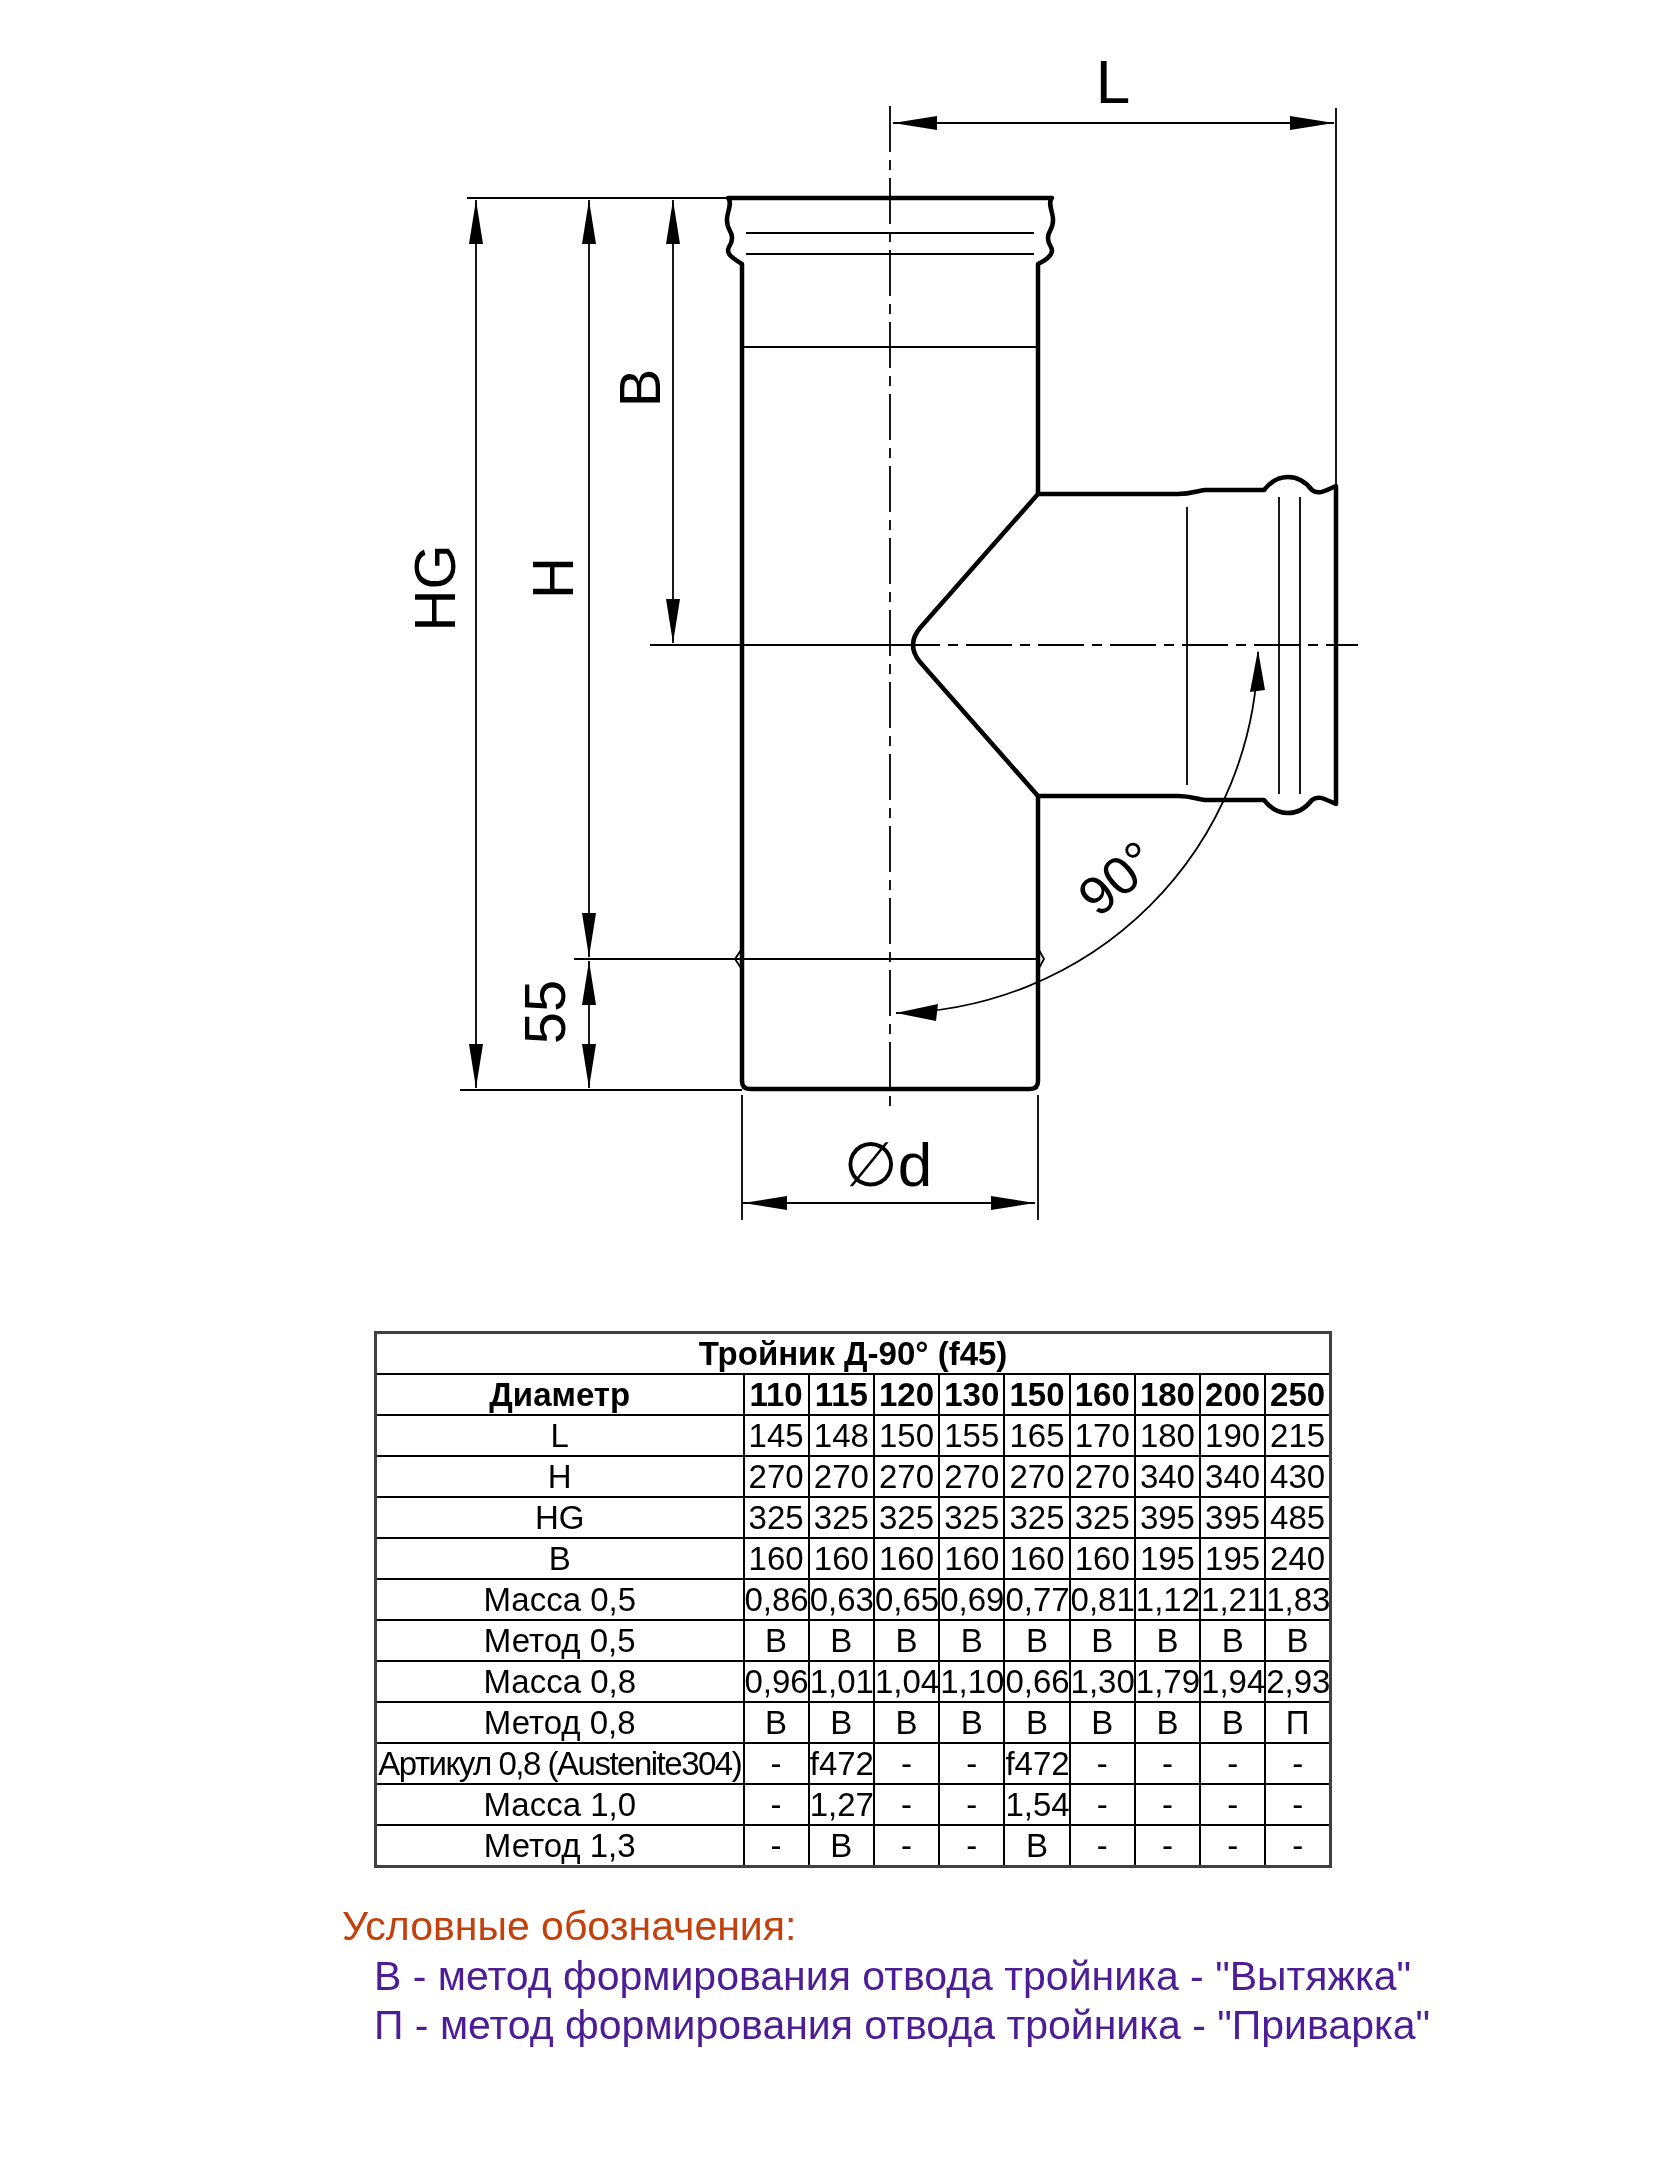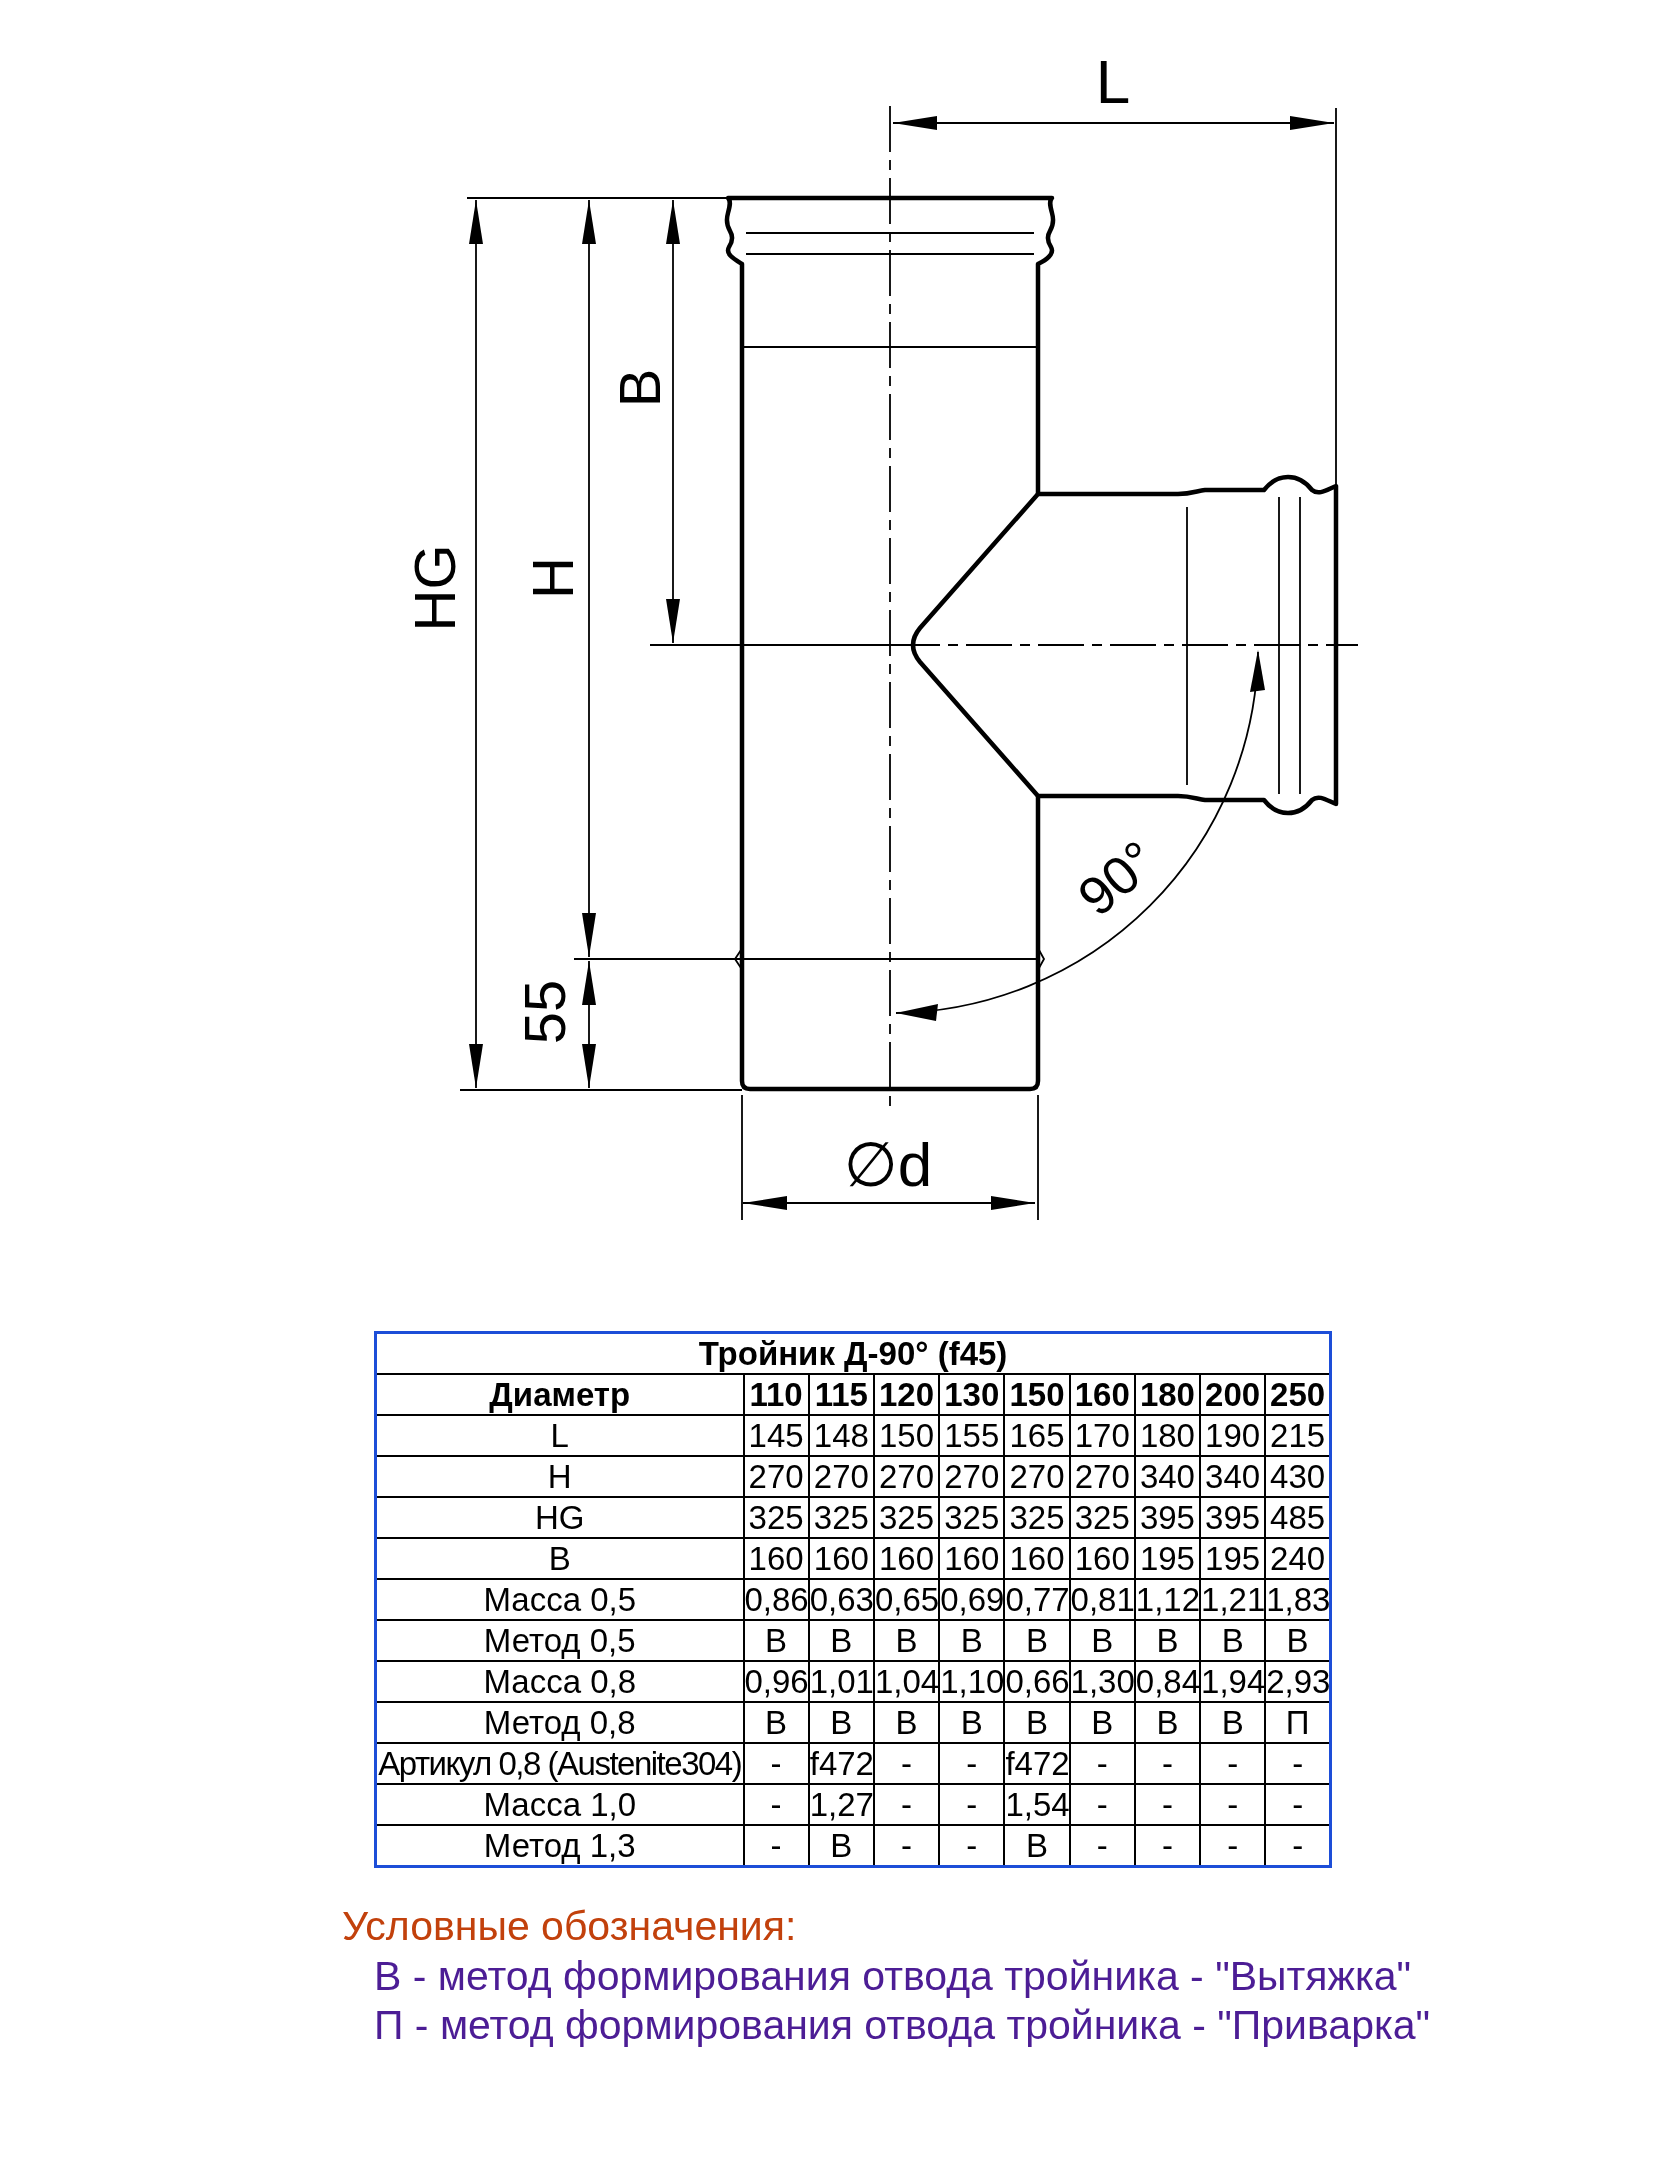--- a/index.html
+++ b/index.html
@@ -6,21 +6,21 @@
   .stage{position:relative;width:1680px;height:2168px;background:#ffffff;color:#000;
          font-family:"Liberation Sans",sans-serif;overflow:hidden;}
   svg.drawing{position:absolute;left:0;top:0;}
   svg.drawing text{fill:#000;font-family:"Liberation Sans",sans-serif;}
   .dim-label{font-size:58px;}
   .dim-label-big{font-size:62px;}
   .angle-label{font-size:54px;}
 
   table.dims{position:absolute;left:374px;top:1331px;width:958px;
              border-collapse:collapse;table-layout:fixed;
-             border:3px solid #1d4ed8;}
+             border:3px solid #404040;}
   table.dims td{border:2px solid #000;height:39px;padding:0;text-align:center;
                 font-size:33px;color:#000;white-space:nowrap;overflow:hidden;
                 vertical-align:middle;}
   td.title-cell{font-weight:bold;font-size:38px;padding-left:140px;}
   td.label-cell{text-align:left;padding-left:8px;font-size:36px;}
   td.head{font-weight:bold;font-size:35px;}
   td.condensed{font-size:31px;letter-spacing:-1.5px;padding-left:4px;}
   td.tiny{font-size:27px;}
 
   .legend-title{position:absolute;left:342px;top:1903px;font-size:41px;color:#c2410c;}
@@ -226,21 +226,21 @@
           <td>В</td>
         </tr>
         <tr>
           <td class="label-cell">Масса 0,8</td>
           <td>0,96</td>
           <td>1,01</td>
           <td>1,04</td>
           <td>1,10</td>
           <td>0,66</td>
           <td>1,30</td>
-          <td>0,84</td>
+          <td>1,79</td>
           <td>1,94</td>
           <td>2,93</td>
         </tr>
         <tr>
           <td class="label-cell">Метод 0,8</td>
           <td>В</td>
           <td>В</td>
           <td>В</td>
           <td>В</td>
           <td>В</td>

